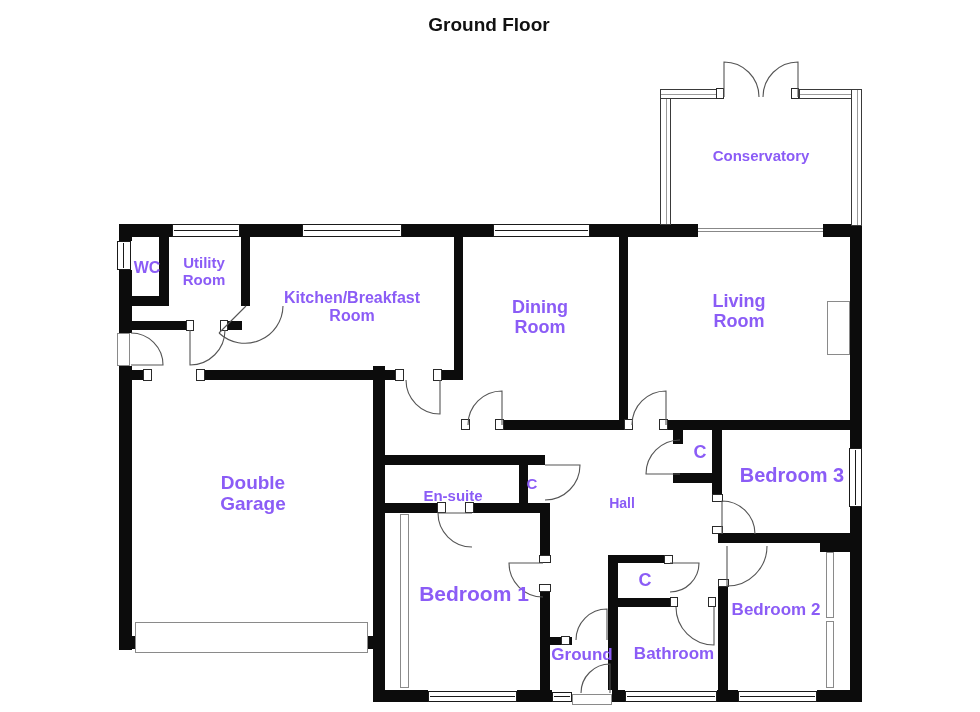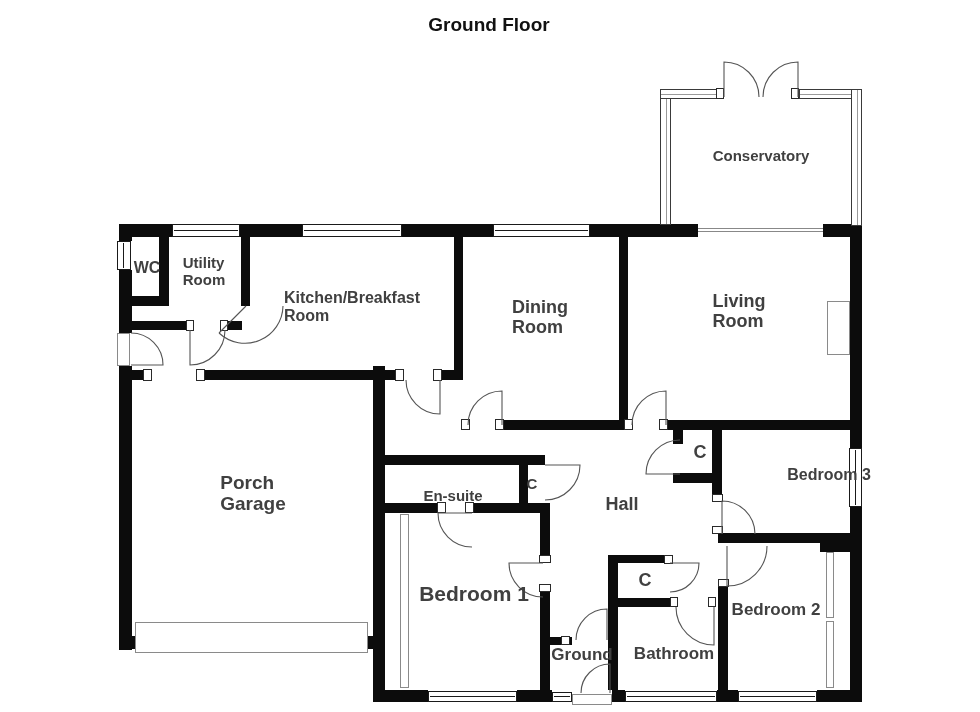--- a/index.html
+++ b/index.html
@@ -10,22 +10,22 @@
   .winh::after{content:"";position:absolute;left:1px;right:1px;top:50%;margin-top:-1px;border-top:1px solid #1a1a1a;}
   .winv{position:absolute;background:#fff;border:1px solid #1a1a1a;box-sizing:border-box;}
   .winv::after{content:"";position:absolute;top:1px;bottom:1px;left:50%;margin-left:-1px;border-left:1px solid #1a1a1a;}
   .glassh{position:absolute;background:#fff;border:1px solid #3a3a3a;box-sizing:border-box;}
   .glassh::after{content:"";position:absolute;left:0;right:0;top:50%;border-top:1px solid #9a9a9a;}
   .glassv{position:absolute;background:#fff;border:1px solid #3a3a3a;box-sizing:border-box;}
   .glassv::after{content:"";position:absolute;top:0;bottom:0;left:50%;border-left:1px solid #9a9a9a;}
   .thin{position:absolute;background:#fff;border:1px solid #8a8a8a;box-sizing:border-box;}
   .thinline{position:absolute;background:#fff;border-top:1px solid #888;border-bottom:1px solid #888;box-sizing:border-box;}
   .jamb{position:absolute;background:#fff;border:1px solid #2a2a2a;box-sizing:border-box;}
-  .lbl{position:absolute;transform:translate(-50%,-50%);font-weight:bold;color:#404040;
-       white-space:pre-line;text-align:left;line-height:1.12;}
+  .lbl{position:absolute;transform:translate(-50%,-50%);font-weight:bold;color:#8b5cf6;
+       white-space:pre-line;text-align:center;line-height:1.12;}
   #title{position:absolute;left:489px;top:25px;transform:translate(-50%,-50%);
          font-size:19px;font-weight:bold;color:#111;white-space:nowrap;}
   #doors{position:absolute;left:0;top:0;pointer-events:none;}
 </style>
 </head>
 <body>
 
 <div id="plan">
 
   <div id="title">Ground Floor</div>
@@ -149,26 +149,26 @@
   <div class="lbl" style="left:147px;top:268px;font-size:16px">WC</div>
   <div class="lbl" style="left:204px;top:272px;font-size:15px">Utility
 Room</div>
   <div class="lbl" style="left:352px;top:307px;font-size:16px">Kitchen/Breakfast
 Room</div>
   <div class="lbl" style="left:540px;top:317px;font-size:18px">Dining
 Room</div>
   <div class="lbl" style="left:739px;top:311px;font-size:18px">Living
 Room</div>
   <div class="lbl" style="left:761px;top:156px;font-size:15px">Conservatory</div>
-  <div class="lbl" style="left:253px;top:493px;font-size:19px">Porch
+  <div class="lbl" style="left:253px;top:493px;font-size:19px">Double
 Garage</div>
   <div class="lbl" style="left:453px;top:496px;font-size:15px">En-suite</div>
-  <div class="lbl" style="left:622px;top:504px;font-size:18px">Hall</div>
+  <div class="lbl" style="left:622px;top:504px;font-size:14px">Hall</div>
   <div class="lbl" style="left:474px;top:594px;font-size:21px">Bedroom 1</div>
   <div class="lbl" style="left:776px;top:610px;font-size:17px">Bedroom 2</div>
-  <div class="lbl" style="left:829px;top:475px;font-size:16px">Bedroom 3</div>
+  <div class="lbl" style="left:792px;top:475px;font-size:20px">Bedroom 3</div>
   <div class="lbl" style="left:674px;top:654px;font-size:17px">Bathroom</div>
   <div class="lbl" style="left:582px;top:655px;font-size:17px">Ground</div>
   <div class="lbl" style="left:532px;top:484px;font-size:15px">C</div>
   <div class="lbl" style="left:700px;top:452px;font-size:18px">C</div>
   <div class="lbl" style="left:645px;top:580px;font-size:18px">C</div>
 
 </div>
 
 </body></html>

